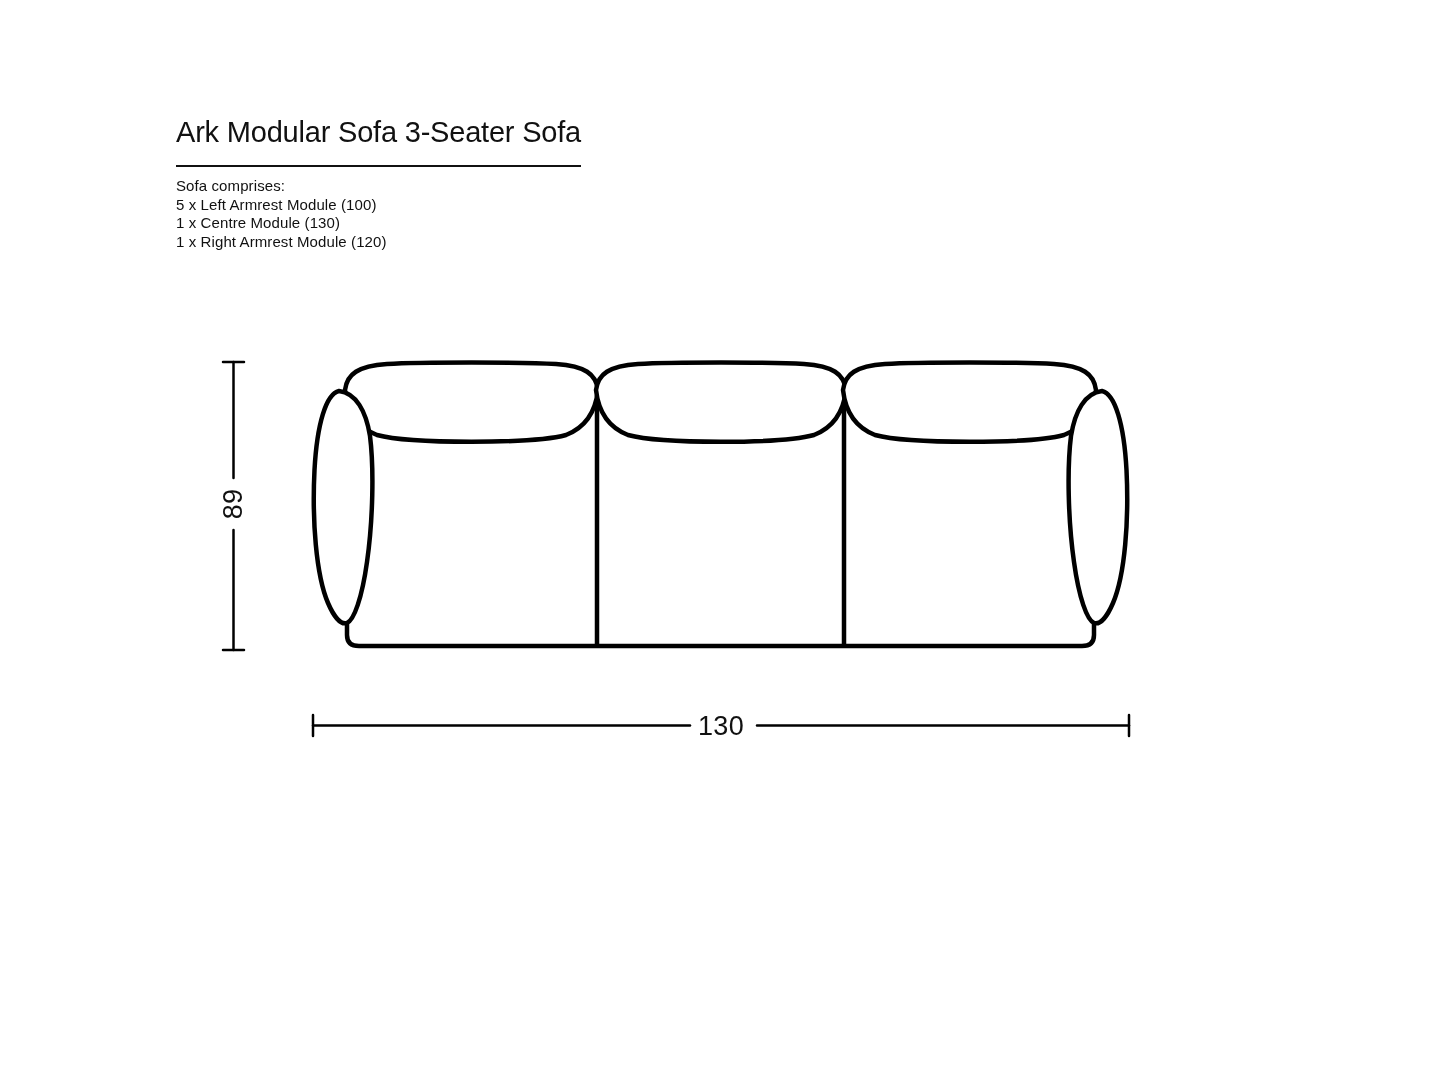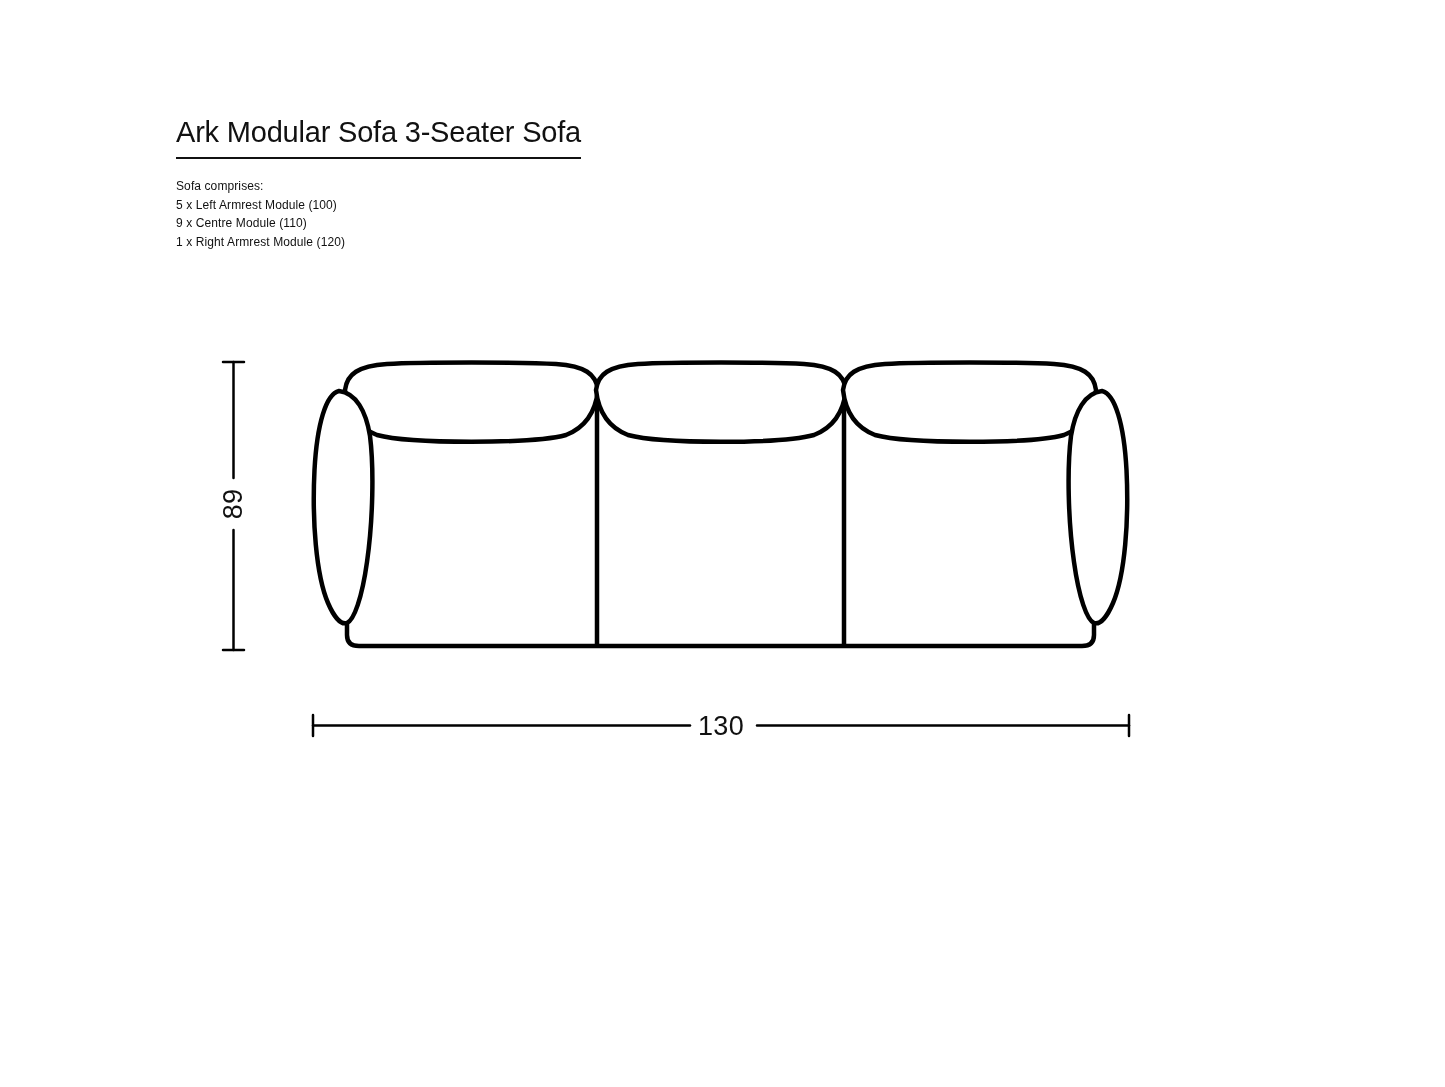--- a/index.html
+++ b/index.html
@@ -12,28 +12,28 @@
     position: relative;
     overflow: hidden;
   }
   .page-title {
     position: absolute;
     left: 176px; top: 116px;
     font-size: 29px;
     font-weight: 500;
     letter-spacing: -0.2px;
     display: inline-block;
-    padding-bottom: 8px;
+    padding-bottom: 16px;
     border-bottom: 2.5px solid var(--text);
     white-space: nowrap;
   }
   .comprises-block {
     position: absolute;
     left: 176px; top: 177px;
-    font-size: 12px;
+    font-size: 15px;
     line-height: 18.5px;
     letter-spacing: 0.1px;
     white-space: nowrap;
   }
   svg.diagram {
     position: absolute;
     left: 0; top: 0;
     width: 1445px; height: 1087px;
     color: var(--stroke);
   }
@@ -55,21 +55,21 @@
   }
 </style>
 </head>
 <body>
 
 <div class="page-title">Ark Modular Sofa 3-Seater Sofa</div>
 
 <div class="comprises-block">
   <div>Sofa comprises:</div>
   <div>5 x Left Armrest Module (100)</div>
-  <div>9 x Centre Module (110)</div>
+  <div>1 x Centre Module (130)</div>
   <div>1 x Right Armrest Module (120)</div>
 </div>
 
 <svg class="diagram" viewBox="0 0 1445 1087" fill="none" stroke="currentColor" stroke-linecap="round" stroke-linejoin="round">
 
   <g stroke-width="4.5">
     <line x1="597" y1="389" x2="597" y2="645"></line>
     <line x1="844" y1="389" x2="844" y2="645"></line>
   </g>
 

